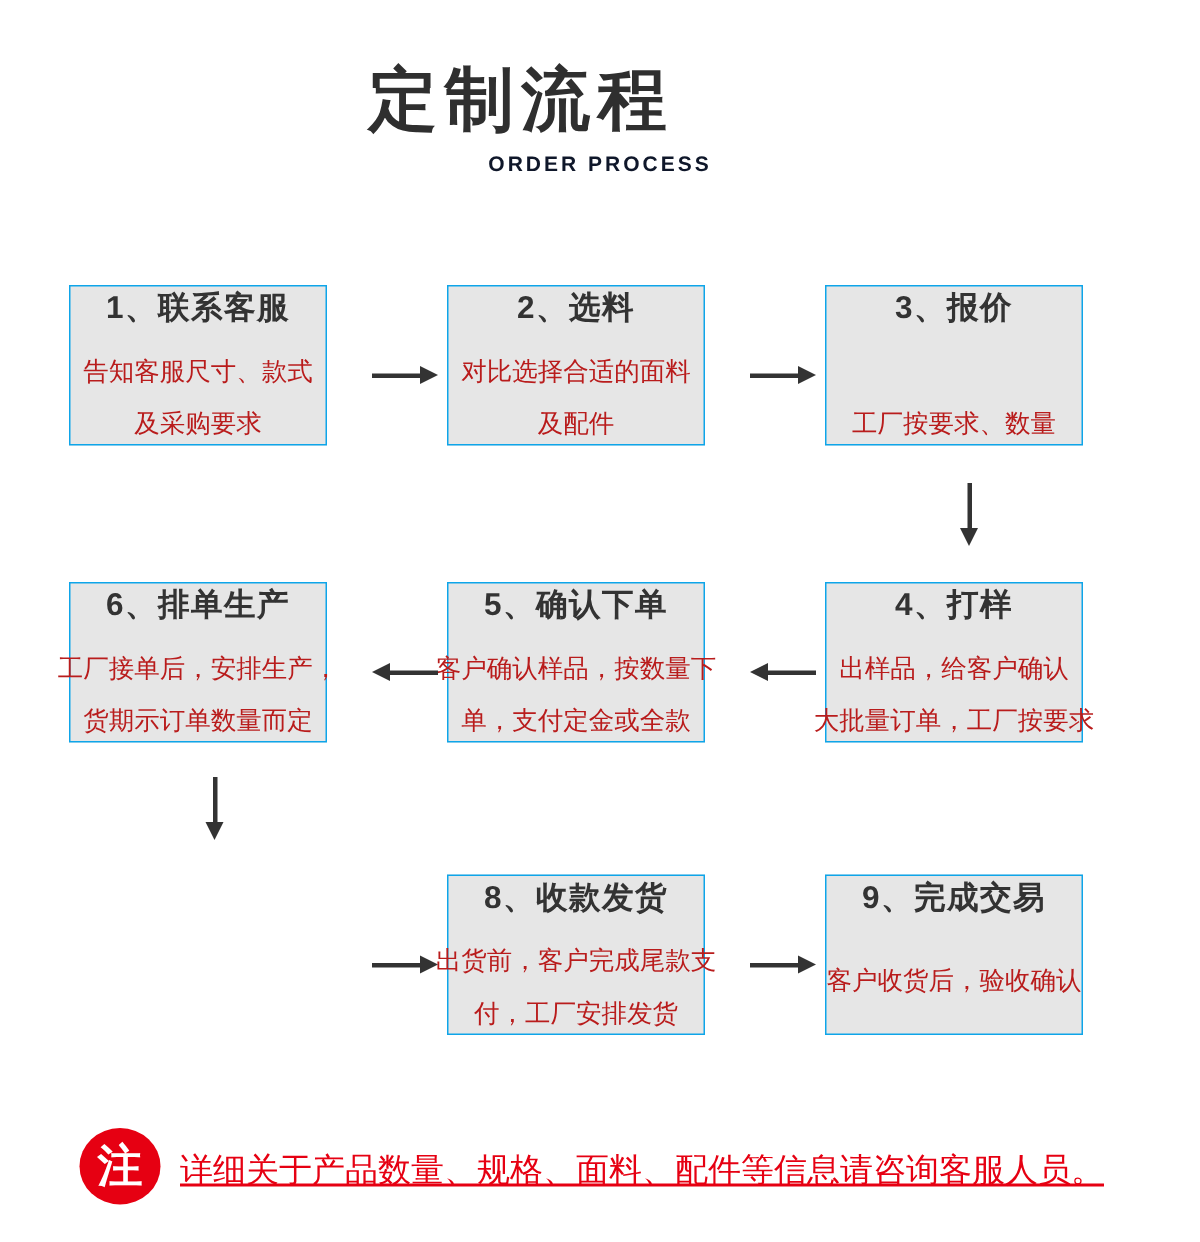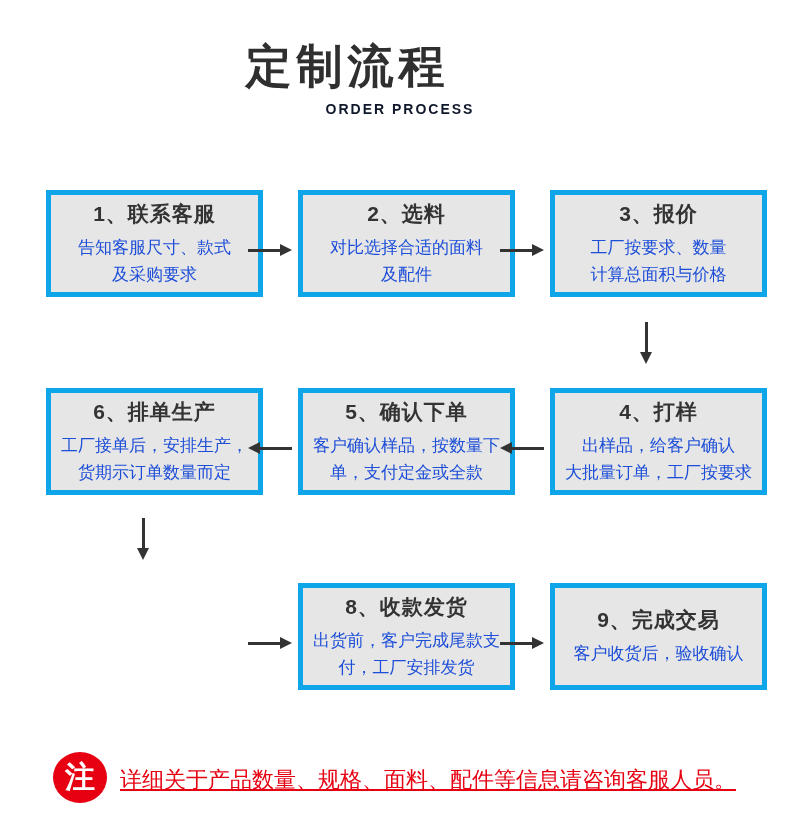--- a/index.html
+++ b/index.html
@@ -17,35 +17,35 @@
     letter-spacing:5px;
   }
   .sub-title{
     position:absolute;top:101px;left:0;width:800px;
     text-align:center;
     font-size:14px;font-weight:600;color:#0f172a;
     letter-spacing:2px;
   }
   .step{
     position:absolute;
-    width:217px;height:107px;
+    width:172px;height:107px;
     box-sizing:border-box;
     background:#e6e6e6;
-    border:5px solid #0ea5e9;
+    border:1px solid #0ea5e9;
     display:flex;flex-direction:column;
-    align-items:center;justify-content:center;
+    align-items:center;justify-content:space-between;
   }
   .step-title{
     font-size:21px;font-weight:bold;color:#333333;
     letter-spacing:1px;
     margin-bottom:6px;
     white-space:nowrap;
   }
   .step-line{
-    font-size:17px;color:#1d4ed8;
+    font-size:17px;color:#b91c1c;
     line-height:27px;
     white-space:nowrap;
     text-align:center;
   }
   .c1{left:46px}.c2{left:298px}.c3{left:550px}
   .r1{top:190px}.r2{top:388px}.r3{top:583px}
 
   .arrow-h{position:absolute;width:33px;height:3px;background:#333333;}
   .arrow-h.right::after{
     content:"";position:absolute;right:-11px;top:-5px;width:0;height:0;
@@ -92,21 +92,20 @@
     <div class="step-line">及采购要求</div>
   </div>
   <div class="step c2 r1">
     <div class="step-title">2、选料</div>
     <div class="step-line">对比选择合适的面料</div>
     <div class="step-line">及配件</div>
   </div>
   <div class="step c3 r1">
     <div class="step-title">3、报价</div>
     <div class="step-line">工厂按要求、数量</div>
-    <div class="step-line">计算总面积与价格</div>
   </div>
 
   <div class="step c1 r2">
     <div class="step-title">6、排单生产</div>
     <div class="step-line">工厂接单后，安排生产，</div>
     <div class="step-line">货期示订单数量而定</div>
   </div>
   <div class="step c2 r2">
     <div class="step-title">5、确认下单</div>
     <div class="step-line">客户确认样品，按数量下</div>

